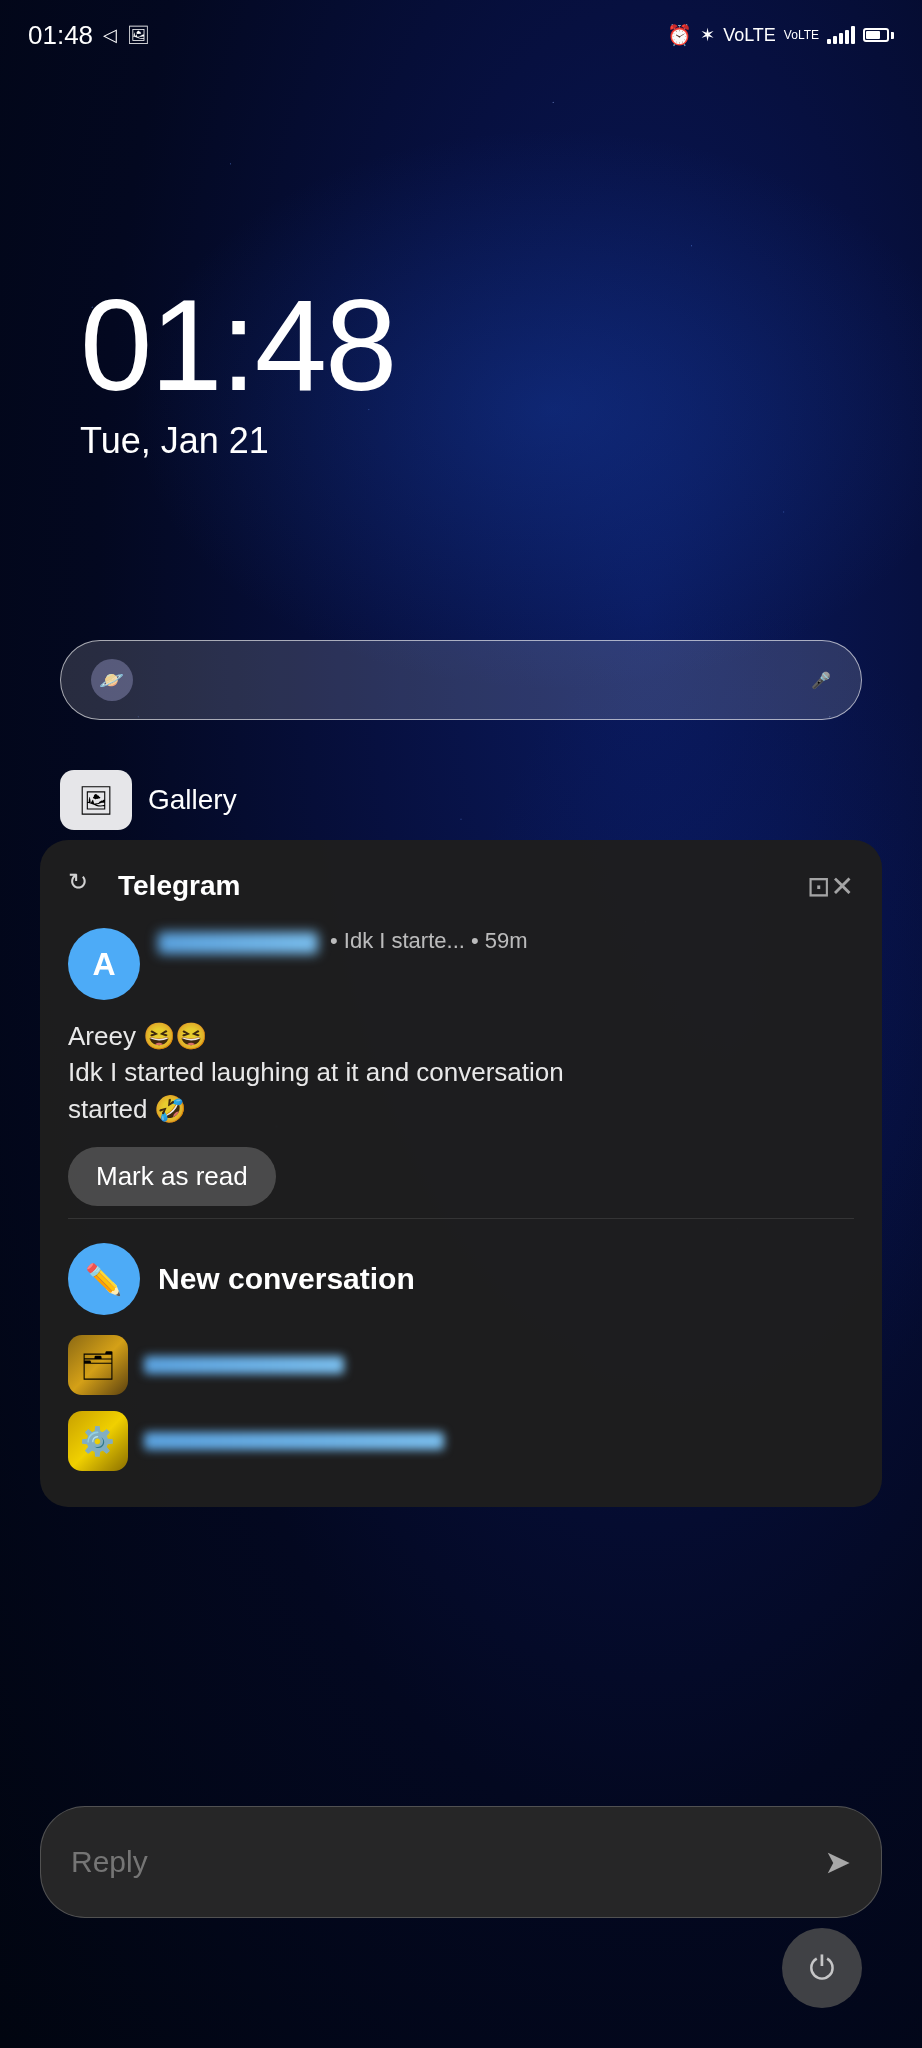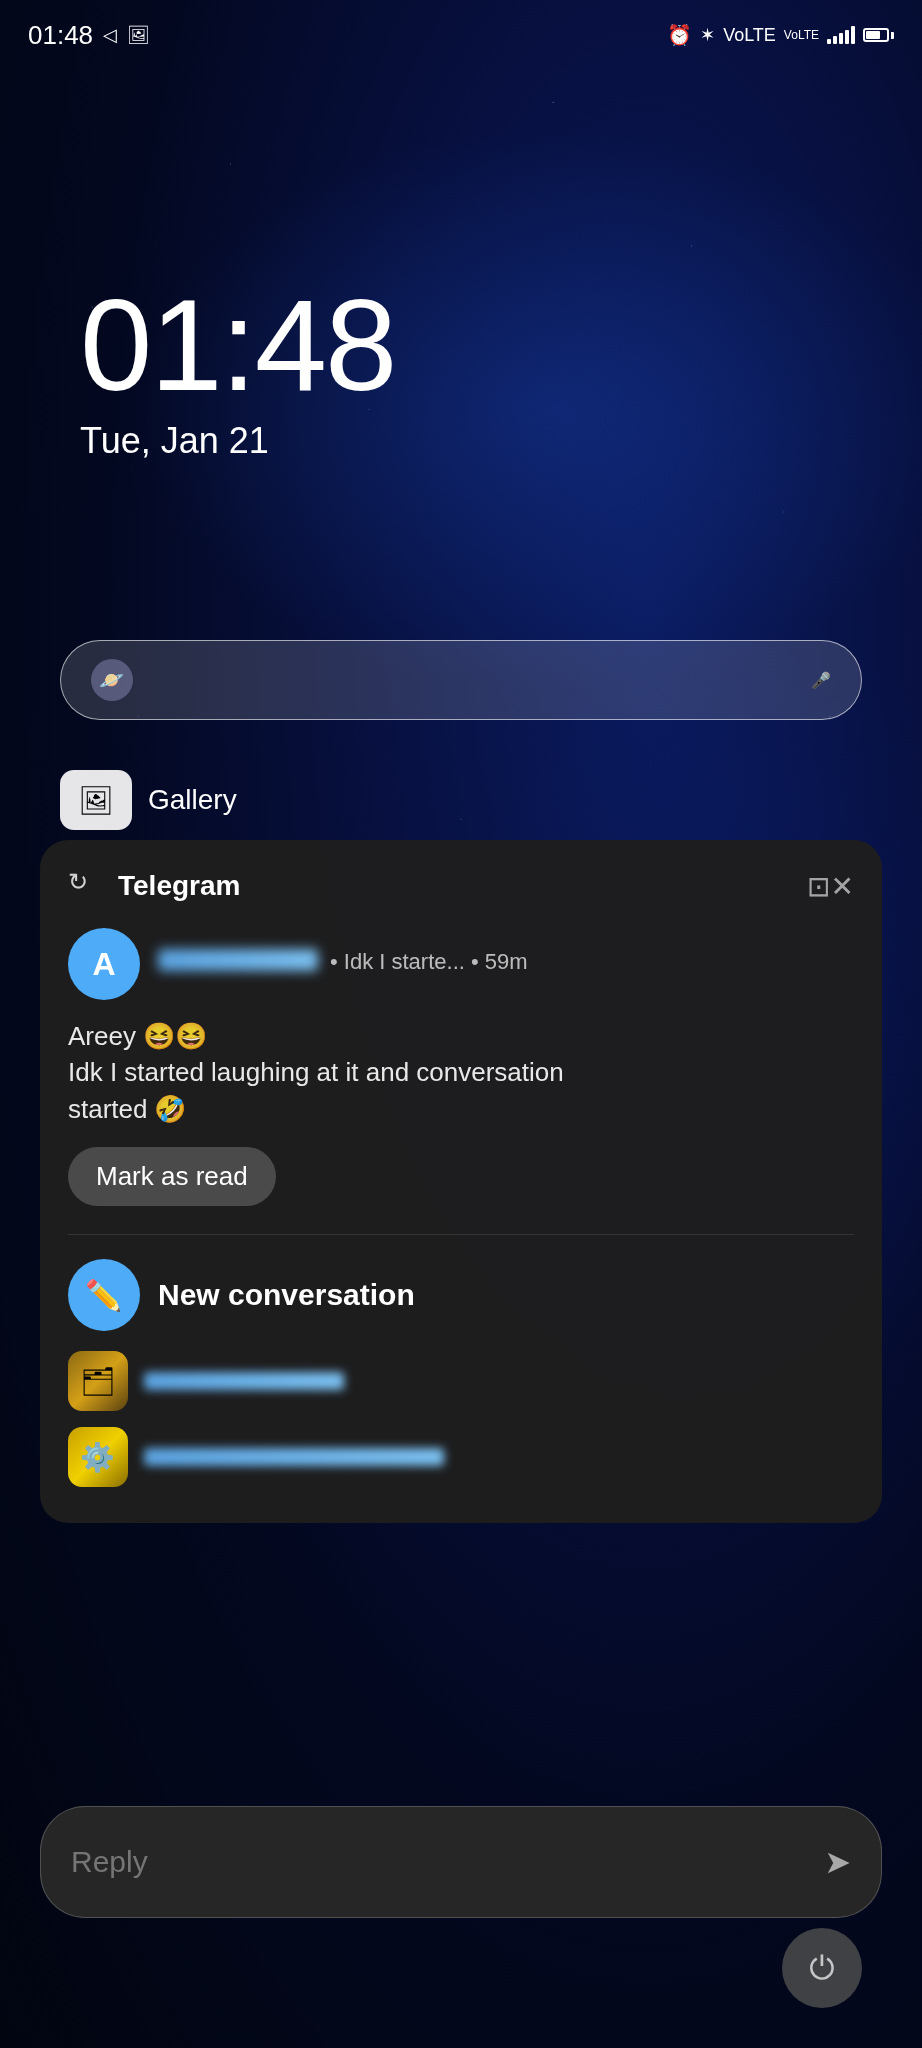--- a/index.html
+++ b/index.html
@@ -227,24 +227,23 @@
       color: white;
       flex-shrink: 0;
     }
 
     #msg-meta {
       flex: 1;
     }
 
     #msg-header-line {
       display: flex;
-      align-items: flex-start;
+      align-items: flex-end;
       gap: 12px;
       margin-bottom: 10px;
-      margin-top: 21px;
     }
 
     #sender-name-blur {
       width: 160px;
       height: 22px;
       background: linear-gradient(90deg, #5ba3e0, #7bc0f0);
       border-radius: 4px;
       filter: blur(6px);
     }
 
@@ -263,21 +262,21 @@
     
     #mark-read-btn {
       display: inline-block;
       background: rgba(80, 80, 80, 0.9);
       border-radius: 30px;
       padding: 14px 28px;
       font-size: 26px;
       color: white;
       font-weight: 500;
       cursor: pointer;
-      margin-bottom: 28px;
+      margin-bottom: 12px;
       border: none;
       outline: none;
     }
 
     
     #new-convo-section {
       border-top: 1px solid rgba(255,255,255,0.1);
       padding: 24px 0 16px 0;
     }
 

